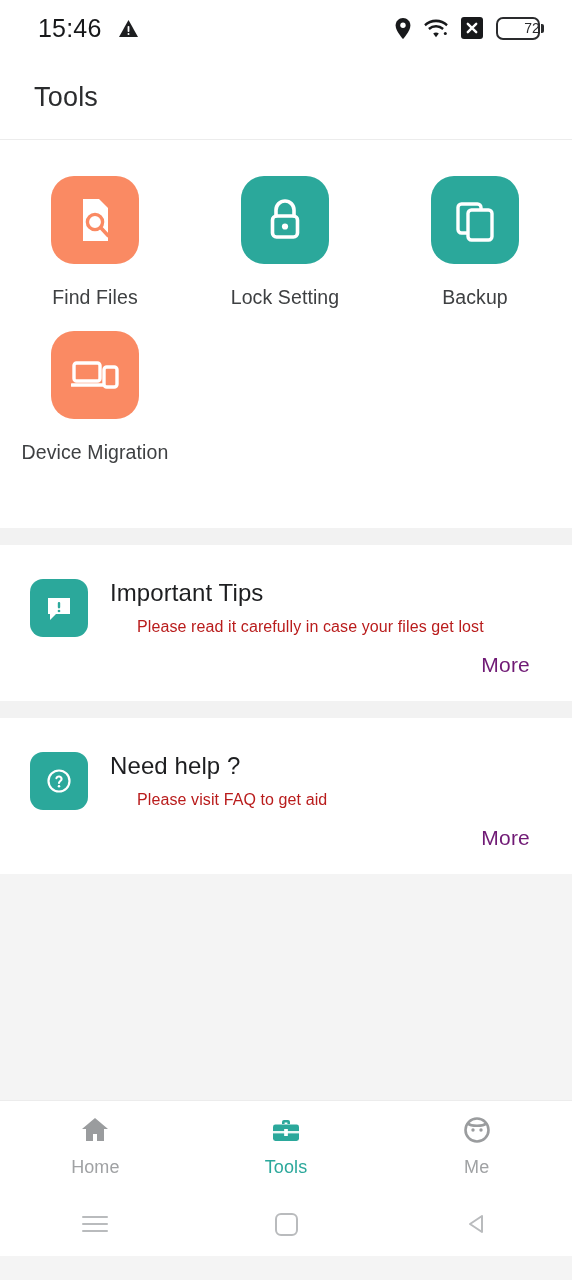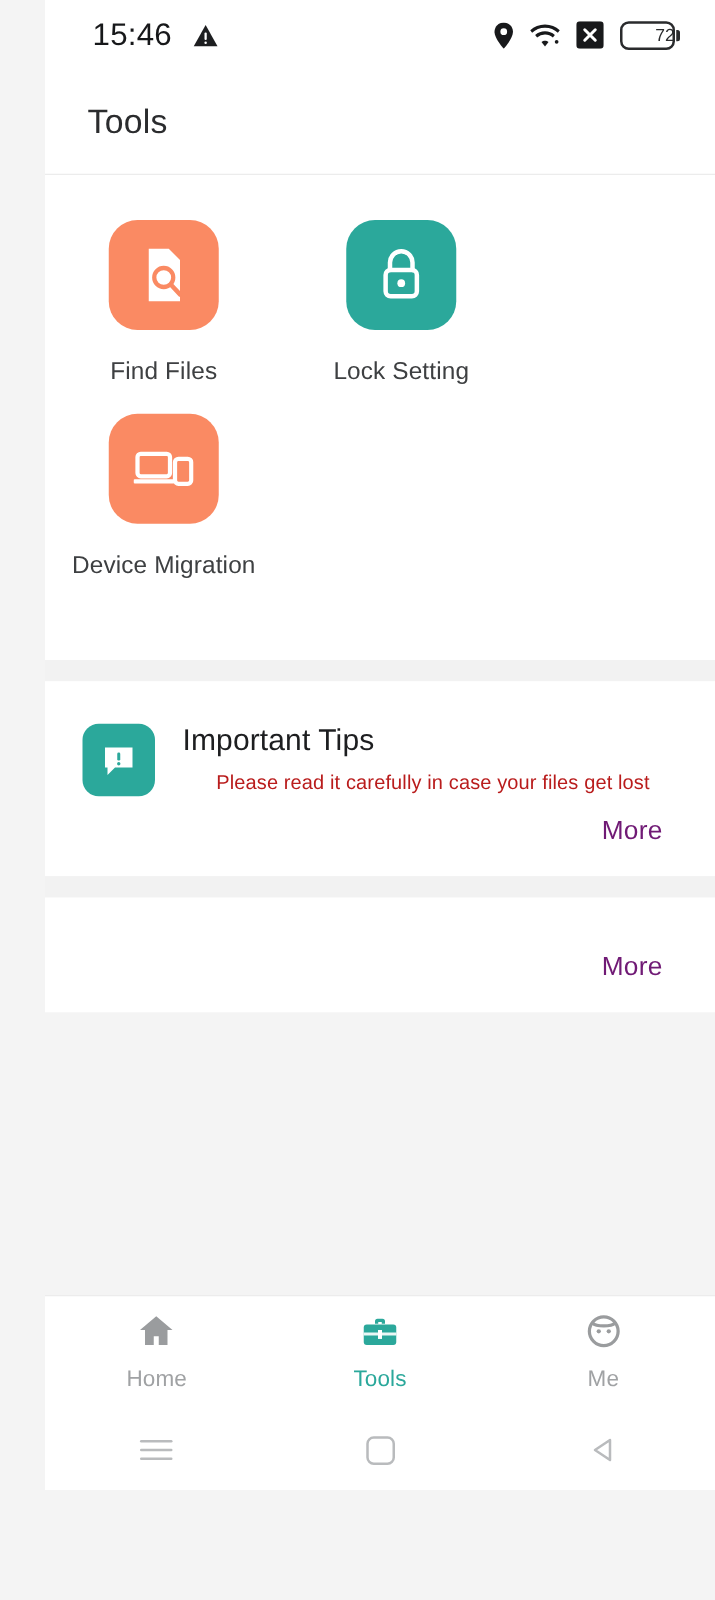--- a/index.html
+++ b/index.html
@@ -3,21 +3,21 @@
 <meta charset="utf-8">
 <style>
   * { margin:0; padding:0; box-sizing:border-box; }
   html, body {
     width:572px; height:1280px;
     background:#f4f4f4;
     font-family:"Liberation Sans", sans-serif;
     -webkit-font-smoothing:antialiased;
     overflow:hidden;
   }
-  #app { position:relative; width:572px; height:1280px; background:#f4f4f4;padding-left:36px; }
+  #app { position:relative; width:572px; height:1280px; background:#f4f4f4; }
 
   
   .statusbar {
     height:56px; background:#ffffff;
     display:flex; align-items:center; justify-content:space-between;
     padding:0 28px 0 38px;
   }
   .sb-left { display:flex; align-items:center; gap:16px; }
   .sb-clock { font-size:25px; color:#17181a; letter-spacing:.2px; }
   .sb-right { display:flex; align-items:center; gap:13px; }
@@ -166,20 +166,29 @@
         <div class="tool-icon" style="background:#2ba89b">
           <svg width="40" height="46" viewBox="0 0 40 46">
             <path d="M11 19v-6a9 9 0 0 1 18 0v6" fill="none" stroke="#fff" stroke-width="3.6" stroke-linecap="round"></path>
             <rect x="7.5" y="19" width="25" height="21" rx="4" fill="none" stroke="#fff" stroke-width="3.6"></rect>
             <circle cx="20" cy="29.5" r="3.1" fill="#fff"></circle>
           </svg>
         </div>
         <div class="tool-label">Lock Setting</div>
       </div>
 
+      <div class="tool">
+        <div class="tool-icon" style="background:#2ba89b">
+          <svg width="46" height="46" viewBox="0 0 46 46">
+            <rect x="6" y="7" width="23" height="29" rx="3.5" fill="none" stroke="#fff" stroke-width="3.4"></rect>
+            <rect x="16" y="13" width="24" height="30" rx="3.5" fill="#2ba89b" stroke="#fff" stroke-width="3.4"></rect>
+          </svg>
+        </div>
+        <div class="tool-label">Backup</div>
+      </div>
 
       <div class="tool">
         <div class="tool-icon" style="background:#fa8a63">
           <svg width="48" height="40" viewBox="0 0 48 40">
             <rect x="3" y="8" width="26" height="18" rx="2.6" fill="none" stroke="#fff" stroke-width="3.4"></rect>
             <path d="M1 30h31" stroke="#fff" stroke-width="3.4" stroke-linecap="round"></path>
             <rect x="33" y="12" width="13" height="20" rx="2.8" fill="none" stroke="#fff" stroke-width="3.4"></rect>
           </svg>
         </div>
         <div class="tool-label">Device Migration</div>
@@ -203,20 +212,33 @@
         <div class="card-title">Important Tips</div>
         <div class="card-desc">Please read it carefully in case your files get lost</div>
       </div>
     </div>
     <div class="card-more">More</div>
   </div>
 
   <div class="band"></div>
 
   <div class="card">
+    <div class="card-row">
+      <div class="card-icon" style="background:#2ba89b">
+        <svg width="30" height="30" viewBox="0 0 30 30">
+          <circle cx="15" cy="15" r="10.5" fill="none" stroke="#fff" stroke-width="2.2"></circle>
+          <path d="M12.4 12.2a2.7 2.7 0 0 1 5.2.9c0 1.8-2.6 2.1-2.6 3.9" fill="none" stroke="#fff" stroke-width="2.1" stroke-linecap="round"></path>
+          <circle cx="15" cy="20.3" r="1.25" fill="#fff"></circle>
+        </svg>
+      </div>
+      <div class="card-body">
+        <div class="card-title">Need help ?</div>
+        <div class="card-desc">Please visit FAQ to get aid</div>
+      </div>
+    </div>
     <div class="card-more">More</div>
   </div>
 
   <div class="filler"></div>
 
   <div class="bottomnav">
 
     <div class="nav-item">
       <span>
         <svg width="30" height="28" viewBox="0 0 30 28">

